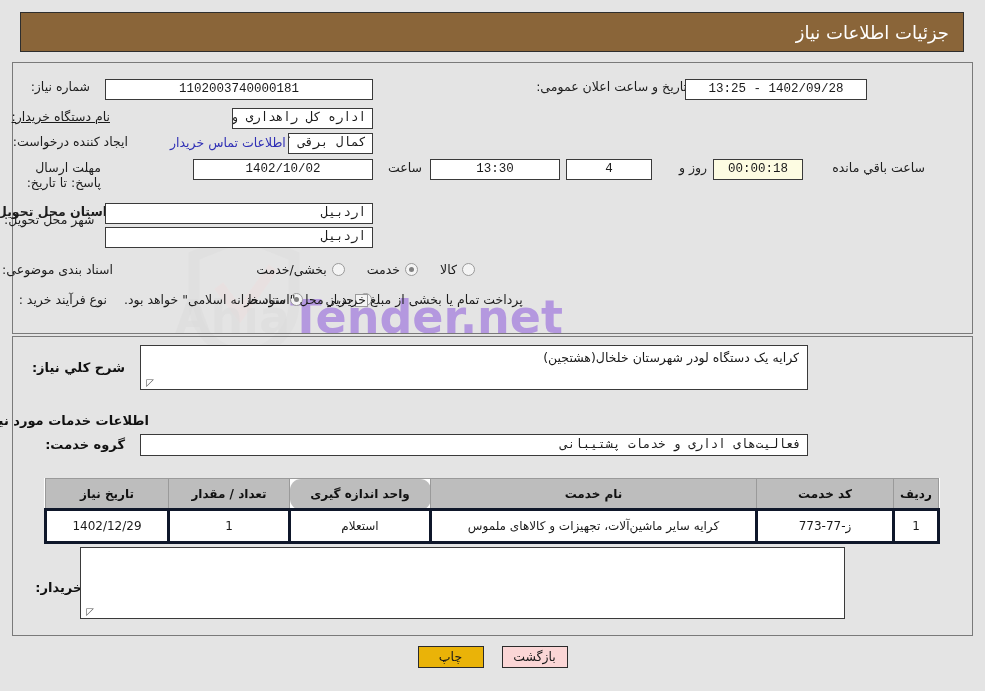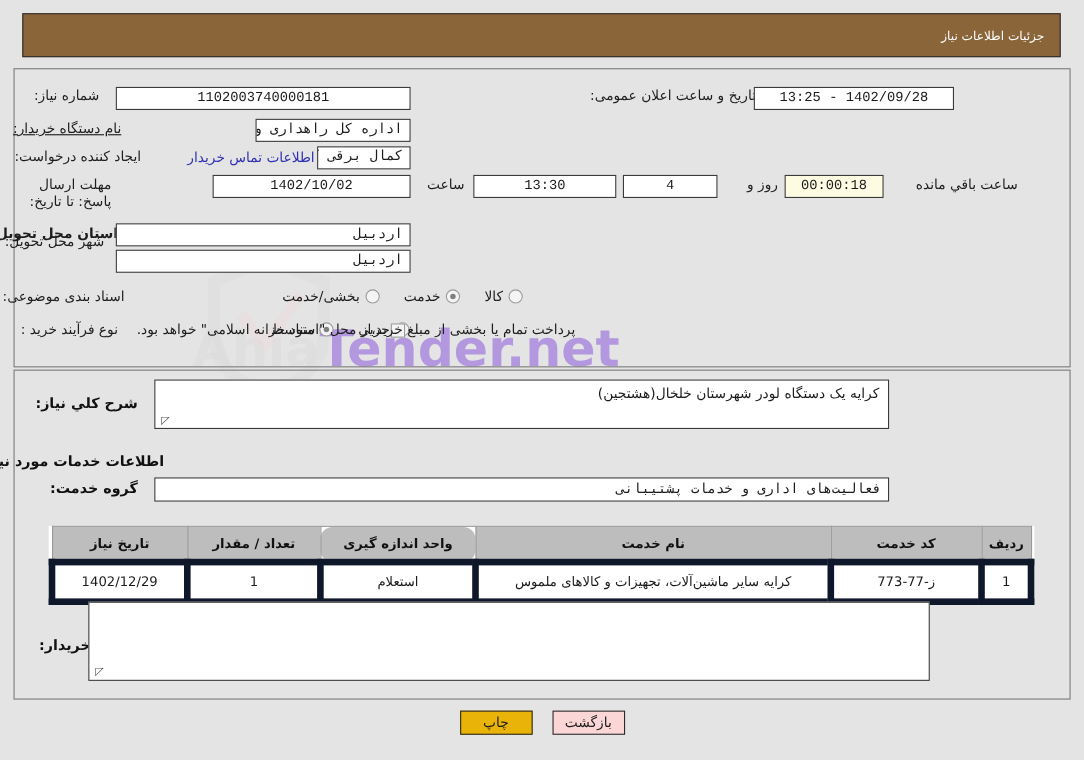--- a/index.html
+++ b/index.html
@@ -51,21 +51,21 @@
   .titlebar {
     position: absolute;
     left: 20px;
     top: 12px;
     width: 944px;
     height: 40px;
     background: #8a6539;
     border: 1px solid #2e2e2e;
     box-sizing: border-box;
     color: #ffffff;
-    font-size: 11px;
+    font-size: 18px;
     display: flex;
     align-items: center;
     justify-content: flex-start;
     padding-right: 14px;
     z-index: 3;
   }
 
   
   .panel {
     position: absolute;
@@ -208,21 +208,21 @@
     border: 1px solid #9a9a9a;
     color: #111;
     font-weight: bold;
     font-size: 12px;
     height: 25px;
     padding: 2px 4px;
     text-align: center;
   }
   .tbl td {
     background: #ffffff;
-    border: 6px solid #0f172a;
+    border: 3px solid #0f172a;
     color: #1a1a1a;
     font-size: 12px;
     height: 26px;
     padding: 2px 6px;
     text-align: center;
   }
 
   
   .btnbar {
     position: absolute;

